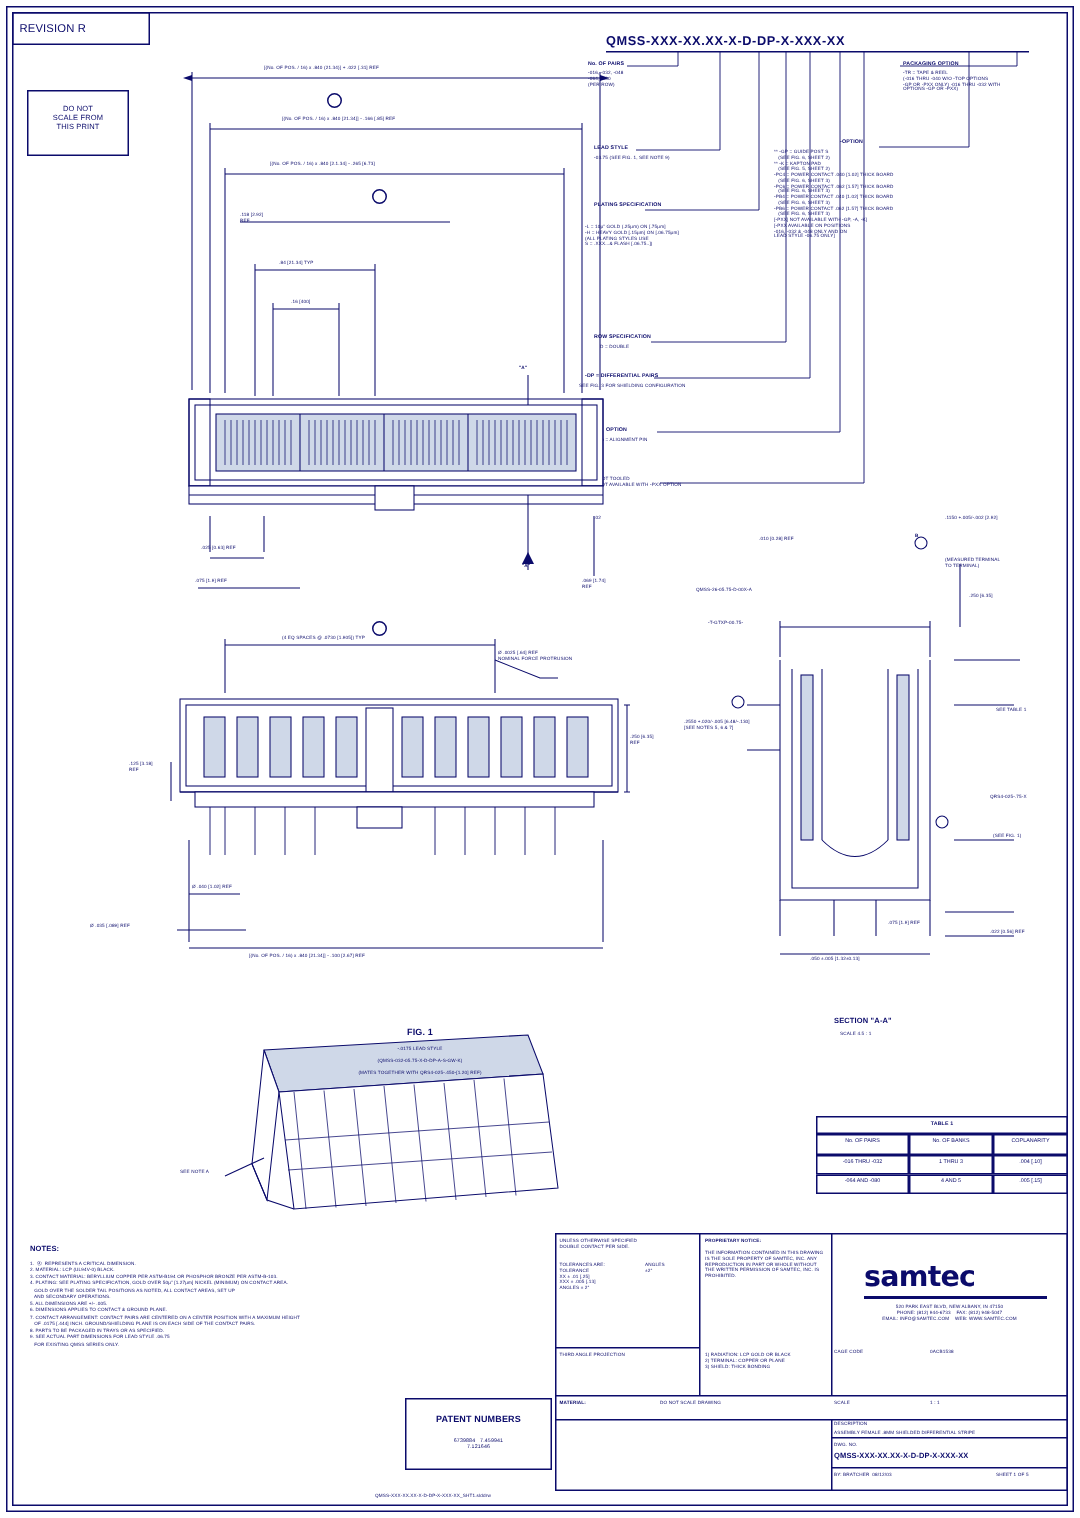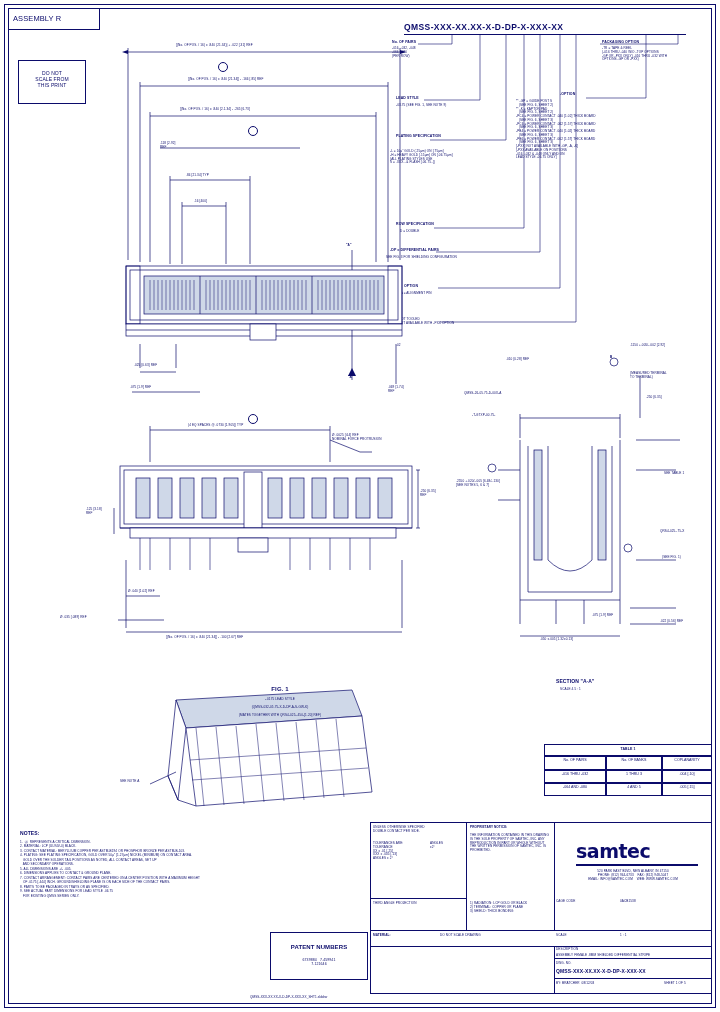--- a/index.html
+++ b/index.html
@@ -33,21 +33,21 @@
   .cell{position:absolute;box-sizing:border-box;border:1px solid #0b0b6b;font-size:3.6px;padding:1px 2px;}
 </style>
 </head>
 <body>
 
 <div id="sheet">
   <div class="frame"></div>
   <div class="frame2"></div>
 
   <div class="box" style="left:8px;top:8px;width:92px;height:22px;"></div>
-  <div class="txt t7" style="left:13px;top:14px;">ASSEMBLY R</div>
+  <div class="txt t7" style="left:13px;top:14px;">REVISION R</div>
 
   <div class="box" style="left:18px;top:60px;width:68px;height:44px;"></div>
   <div class="txt t5 ctr" style="left:22px;top:70px;width:60px;">DO NOT
 SCALE FROM
 THIS PRINT</div>
 
   <div class="txt pn bold" style="left:404px;top:22px;">QMSS-XXX-XX.XX-X-D-DP-X-XXX-XX</div>
   <div class="ln hl" style="left:404px;top:34px;width:282px;"></div>
 
   <svg width="720" height="1012">

